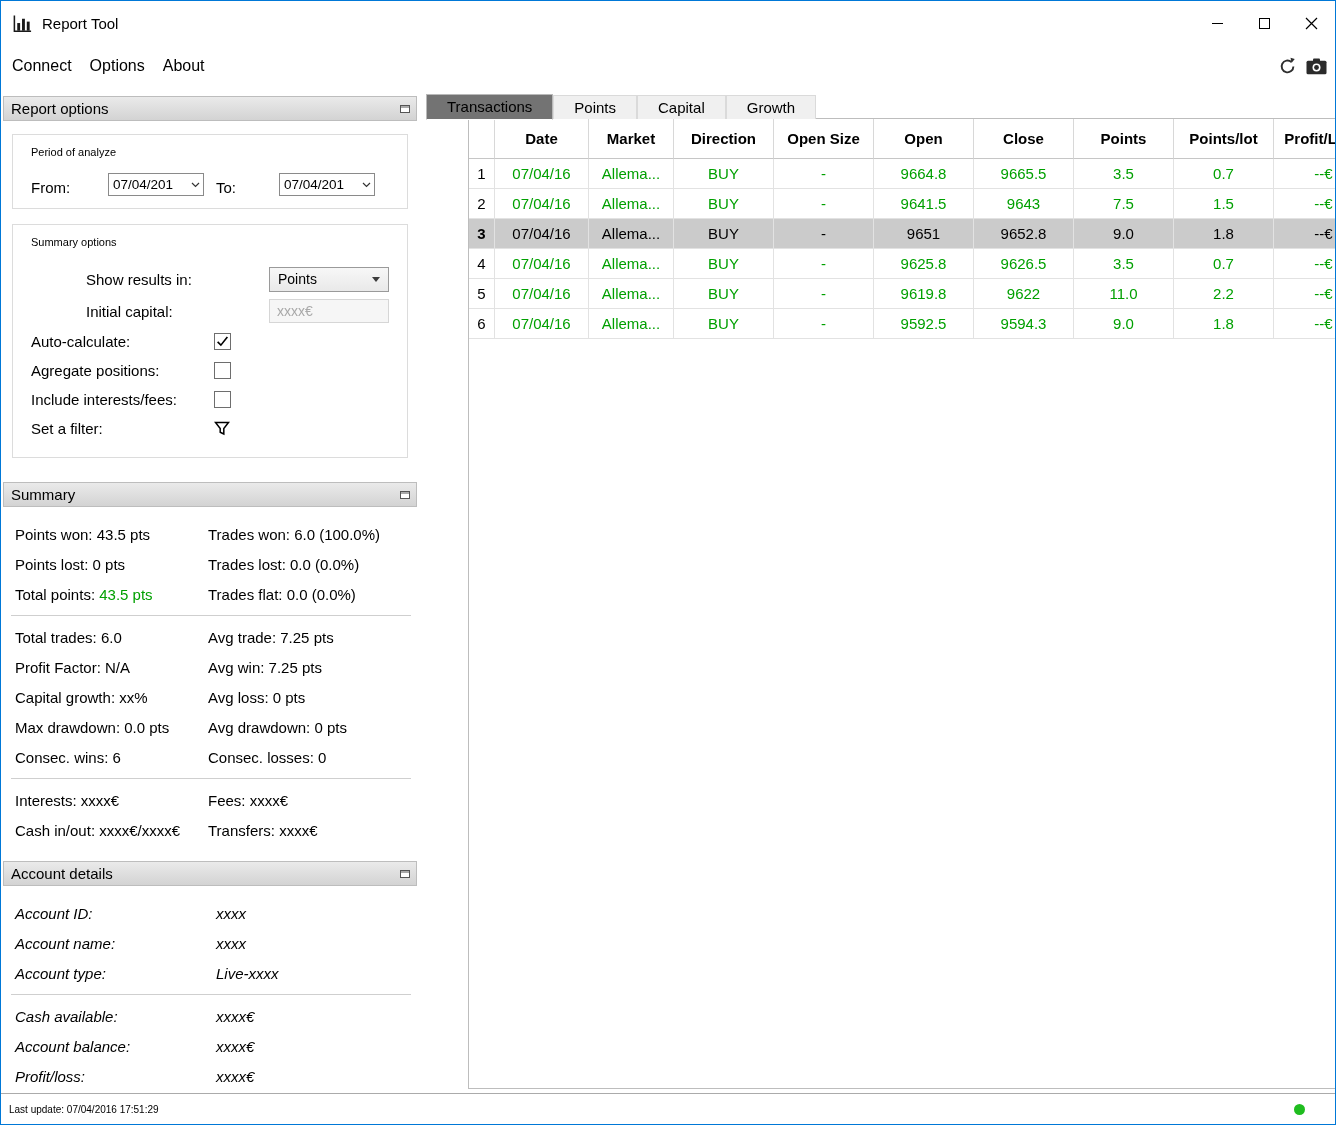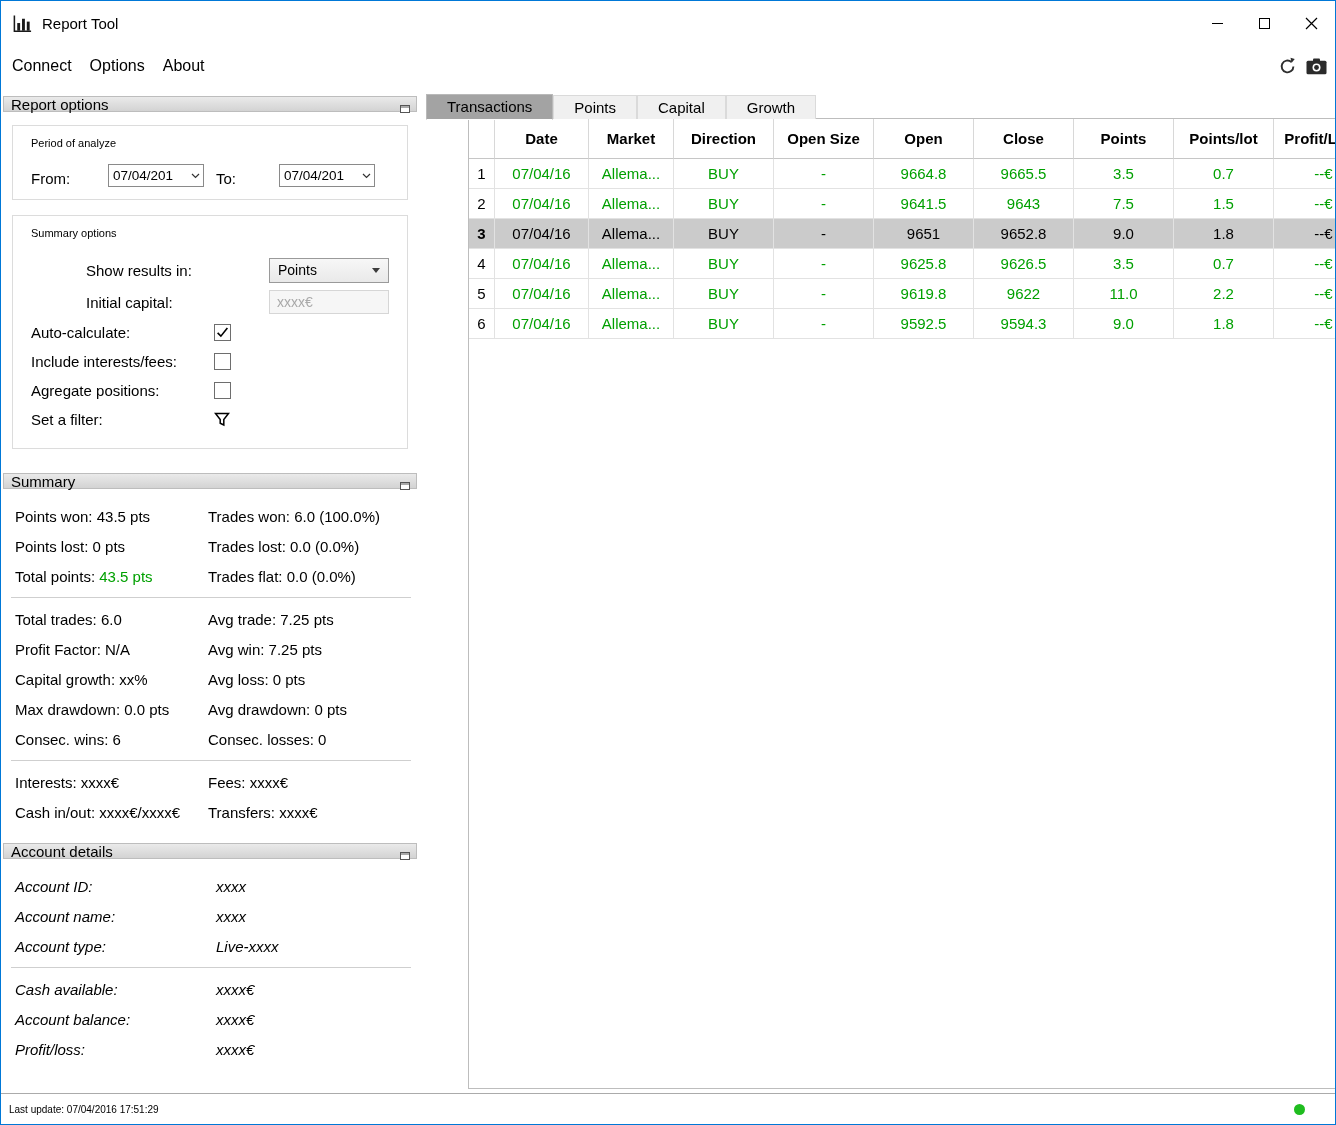--- a/index.html
+++ b/index.html
@@ -19,21 +19,21 @@
   .max-glyph { width:11px; height:11px; border:1px solid #000; }
 
   
   .menubar { position:absolute; top:45px; left:0; right:0; height:40px; display:flex; align-items:center; padding-left:2px; }
   .menu-item { padding:5px 9px; font-size:16px; }
   .menubar-icons { position:absolute; right:8px; top:9px; display:flex; align-items:center; gap:7px; }
   .mb-icon { display:flex; align-items:center; justify-content:center; width:22px; height:22px; }
 
   
   .left-col { position:absolute; left:2px; top:95px; width:414px; }
-  .panel-header { height:16px; background:linear-gradient(#eaeaea,#d3d3d3); border:1px solid #bdbdbd; display:flex; align-items:center; padding:0 7px; font-size:15px; position:relative; }
+  .panel-header { height:25px; background:linear-gradient(#eaeaea,#d3d3d3); border:1px solid #bdbdbd; display:flex; align-items:center; padding:0 7px; font-size:15px; position:relative; }
   .panel-header .pin-icon { position:absolute; right:6px; top:7px; display:flex; }
   .panel-header.mt { margin-top:24px; }
   .panel-header.mt2 { margin-top:16px; }
 
   .groupbox { border:1px solid #dcdcdc; margin:13px 9px 0 9px; padding:8px 18px 12px 18px; }
   .groupbox.so { margin-top:15px; padding-bottom:14px; }
   .group-title { font-size:11px; line-height:18px; margin-bottom:12px; }
 
   .p-row { display:flex; align-items:flex-end; }
   .p-label1 { width:77px; }
@@ -50,21 +50,21 @@
 
   .summary-body, .account-body { padding:12px 0 0 12px; font-size:15px; }
   .srow { display:grid; grid-template-columns:193px auto; height:30px; align-items:center; }
   .arow { display:grid; grid-template-columns:201px auto; height:30px; align-items:center;font-style:italic; }
   .divider { border-top:1px solid #cfcfcf; margin:6px 6px 6px -4px; }
   .green { color:var(--green); }
 
   
   .tabbar { position:absolute; left:425px; top:92px; height:26px; display:flex; align-items:flex-end; z-index:3; }
   .tab { padding:0 20px; font-size:15px; text-align:center; }
-  .tab.active { height:26px; line-height:24px; background:#a3a3a3; border:1px solid #b9b9b9; border-bottom:1px solid #fff; position:relative; z-index:4; margin-bottom:-1px; }
+  .tab.active { height:26px; line-height:24px; background:#737373; border:1px solid #b9b9b9; border-bottom:1px solid #fff; position:relative; z-index:4; margin-bottom:-1px; }
   .tab:not(.active) { height:24px; line-height:23px; background:#f0f0f0; border:1px solid #dadada; border-bottom:none; }
 
   
   .table { position:absolute; left:425px; top:117px; width:910px; height:971px; border:1px solid #bdbdbd; background:#fff; overflow:hidden; display:flex; flex-direction:column;margin-left:42px; }
   .thead, .trow { display:grid; grid-template-columns:26px 94px 85px 100px 100px 100px 100px 100px 100px 100px 1fr; flex:none; }
   .thead { height:40px; }
   .hcell { display:flex; align-items:center; justify-content:center; font-weight:bold; font-size:15px; border-right:1px solid #d8d8d8; border-bottom:1px solid #c6c6c6; overflow:hidden; white-space:nowrap; }
   .hcell.remnant { border-right:none; }
   .trow { height:30px; }
   .tcell { display:flex; align-items:center; justify-content:center; font-size:15px; color:var(--green); border-right:1px solid #e2e2e2; border-bottom:1px solid #e2e2e2; overflow:hidden; white-space:nowrap; }
@@ -181,26 +181,26 @@
       <div class="so-row">
         <span class="so-label">Auto-calculate:</span>
         <div class="checkbox">
           <svg width="13" height="13" viewBox="0 0 16 16">
               <path d="M2 8.5 L6 12.5 L14 2.5" fill="none" stroke="#000" stroke-width="2"></path>
             </svg>
         </div>
       </div>
 
       <div class="so-row">
+        <span class="so-label">Agregate positions:</span>
+        <div class="checkbox"></div>
+      </div>
+
+      <div class="so-row">
         <span class="so-label">Include interests/fees:</span>
-        <div class="checkbox"></div>
-      </div>
-
-      <div class="so-row">
-        <span class="so-label">Agregate positions:</span>
         <div class="checkbox"></div>
       </div>
 
       <div class="so-row">
         <span class="so-label">Set a filter:</span>
         <span style="display:flex;">
           <svg width="16" height="15" viewBox="0 0 16 15">
               <path d="M1.5 1.5 H14.5 L9.8 7.5 V13 L6.2 11.3 V7.5 Z" fill="none" stroke="#000" stroke-width="1.5"></path>
             </svg>
         </span>

